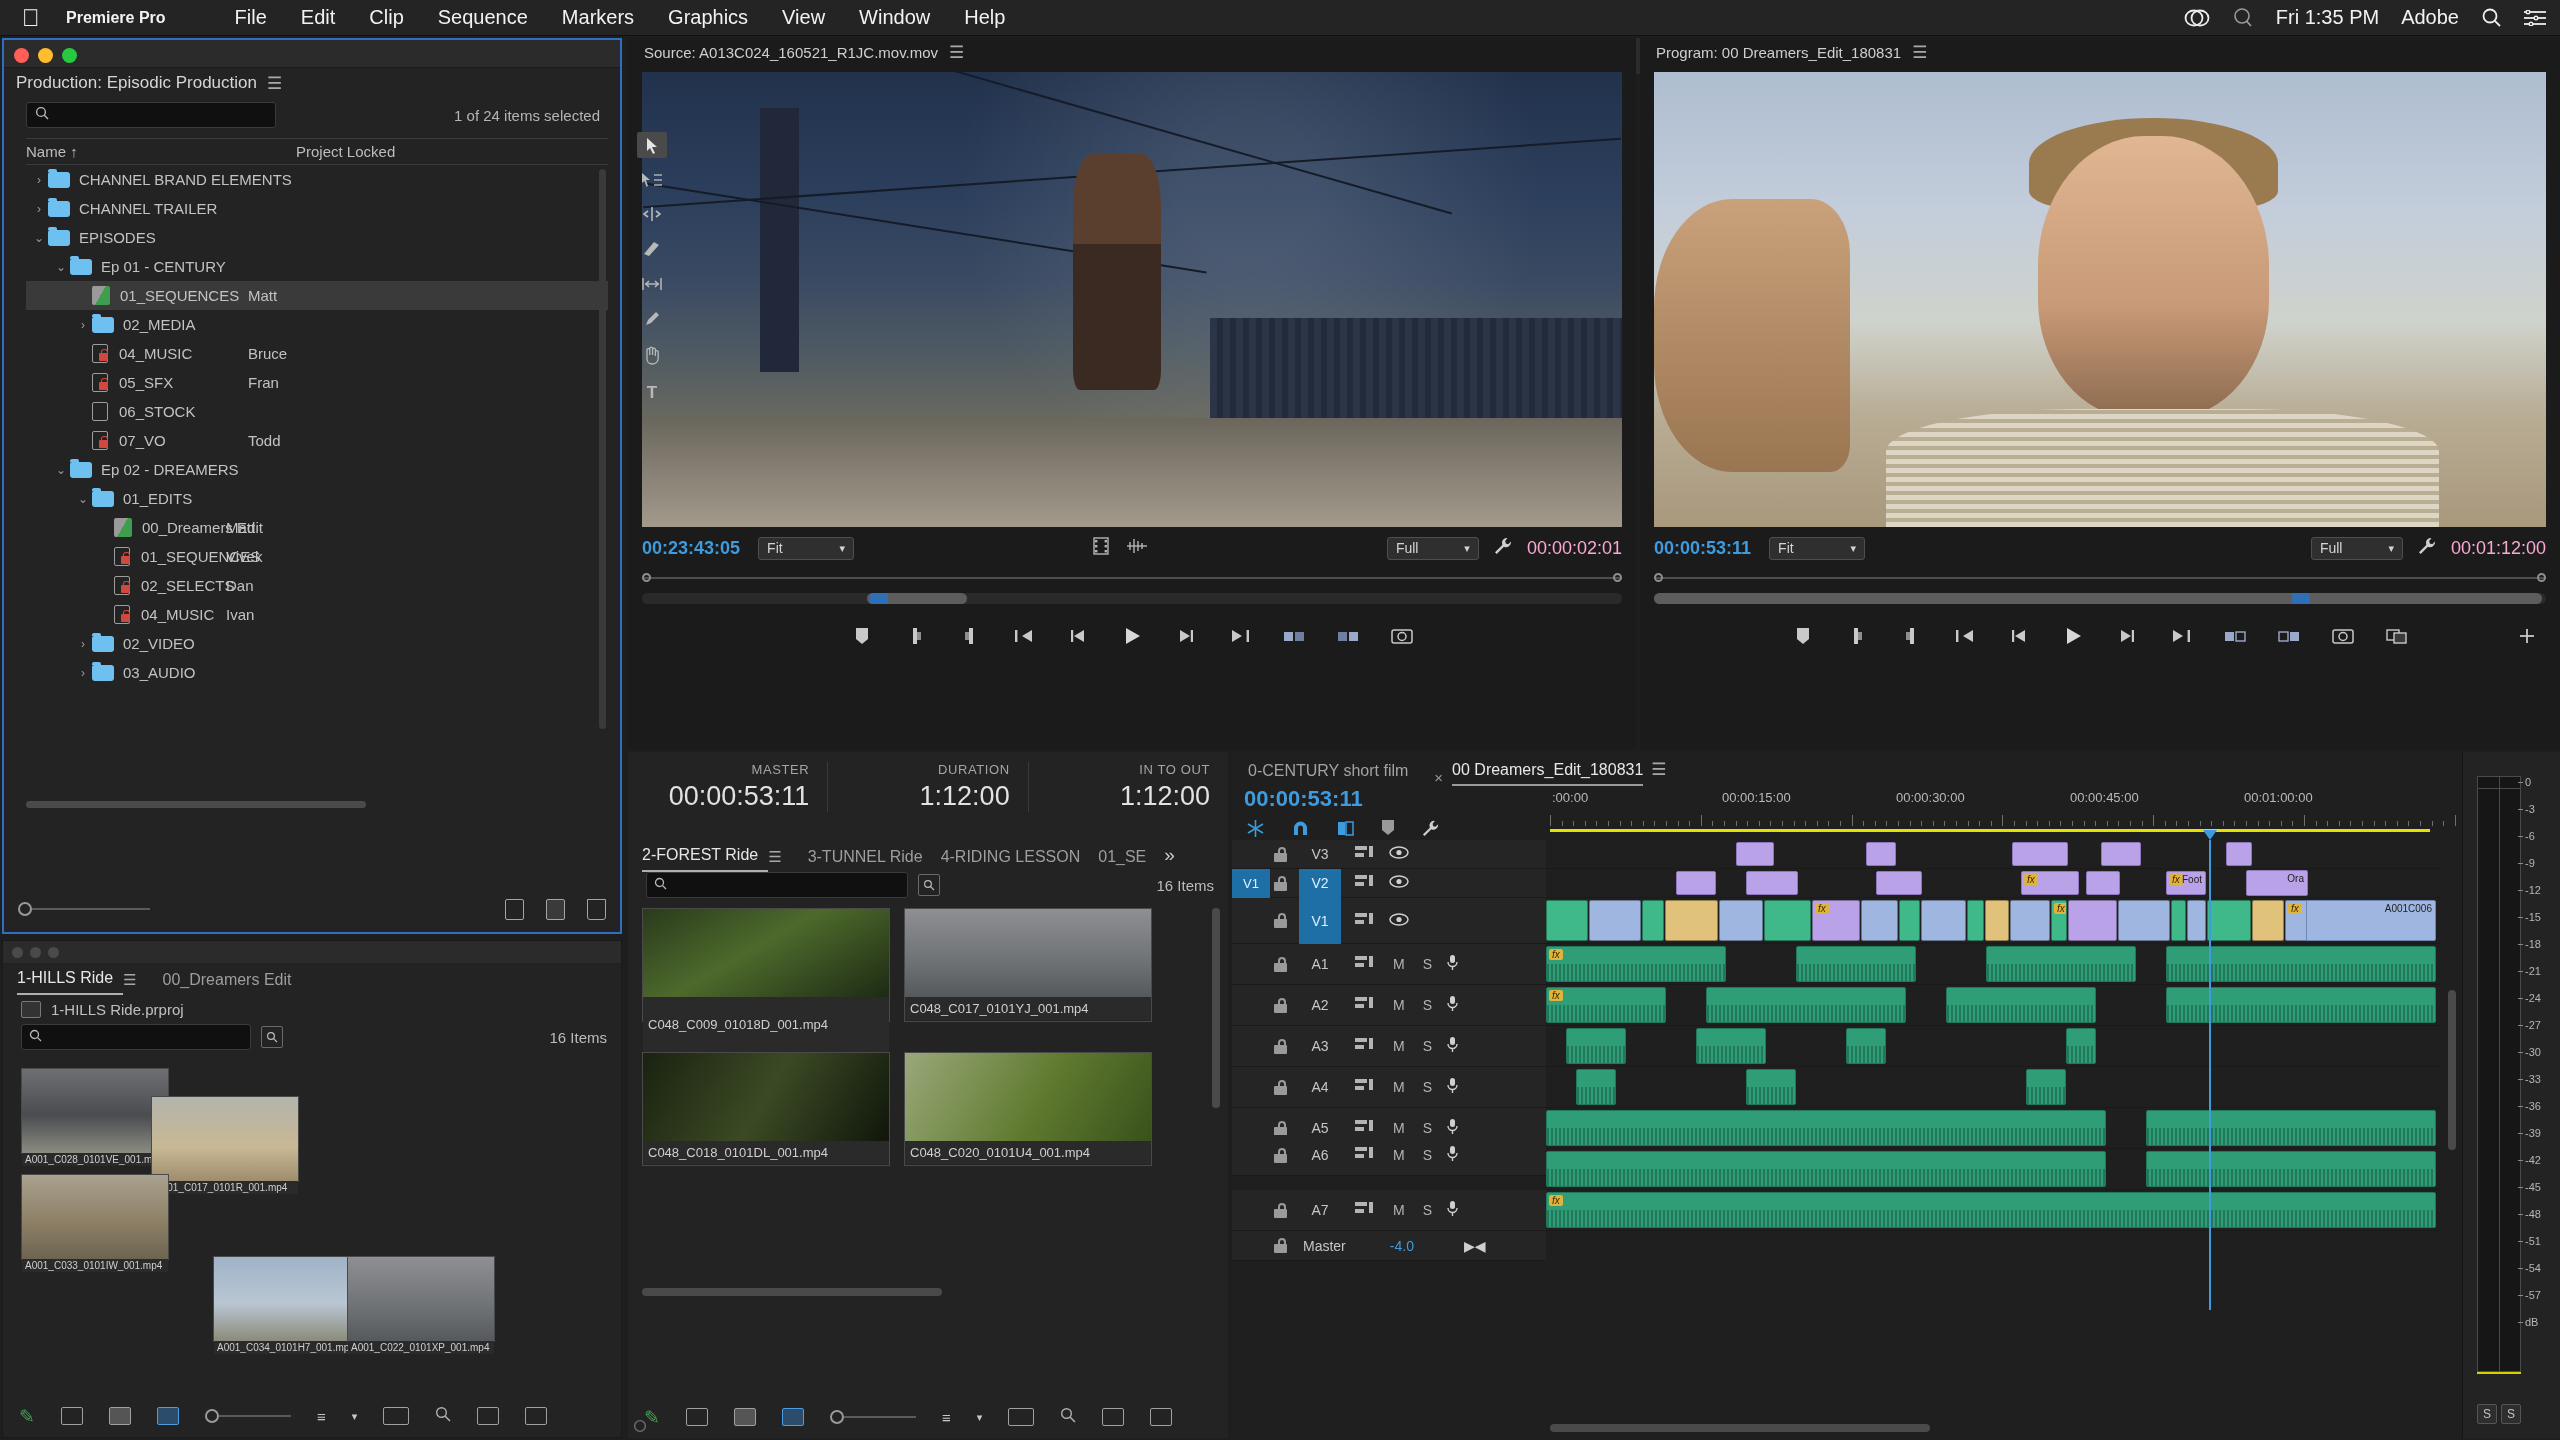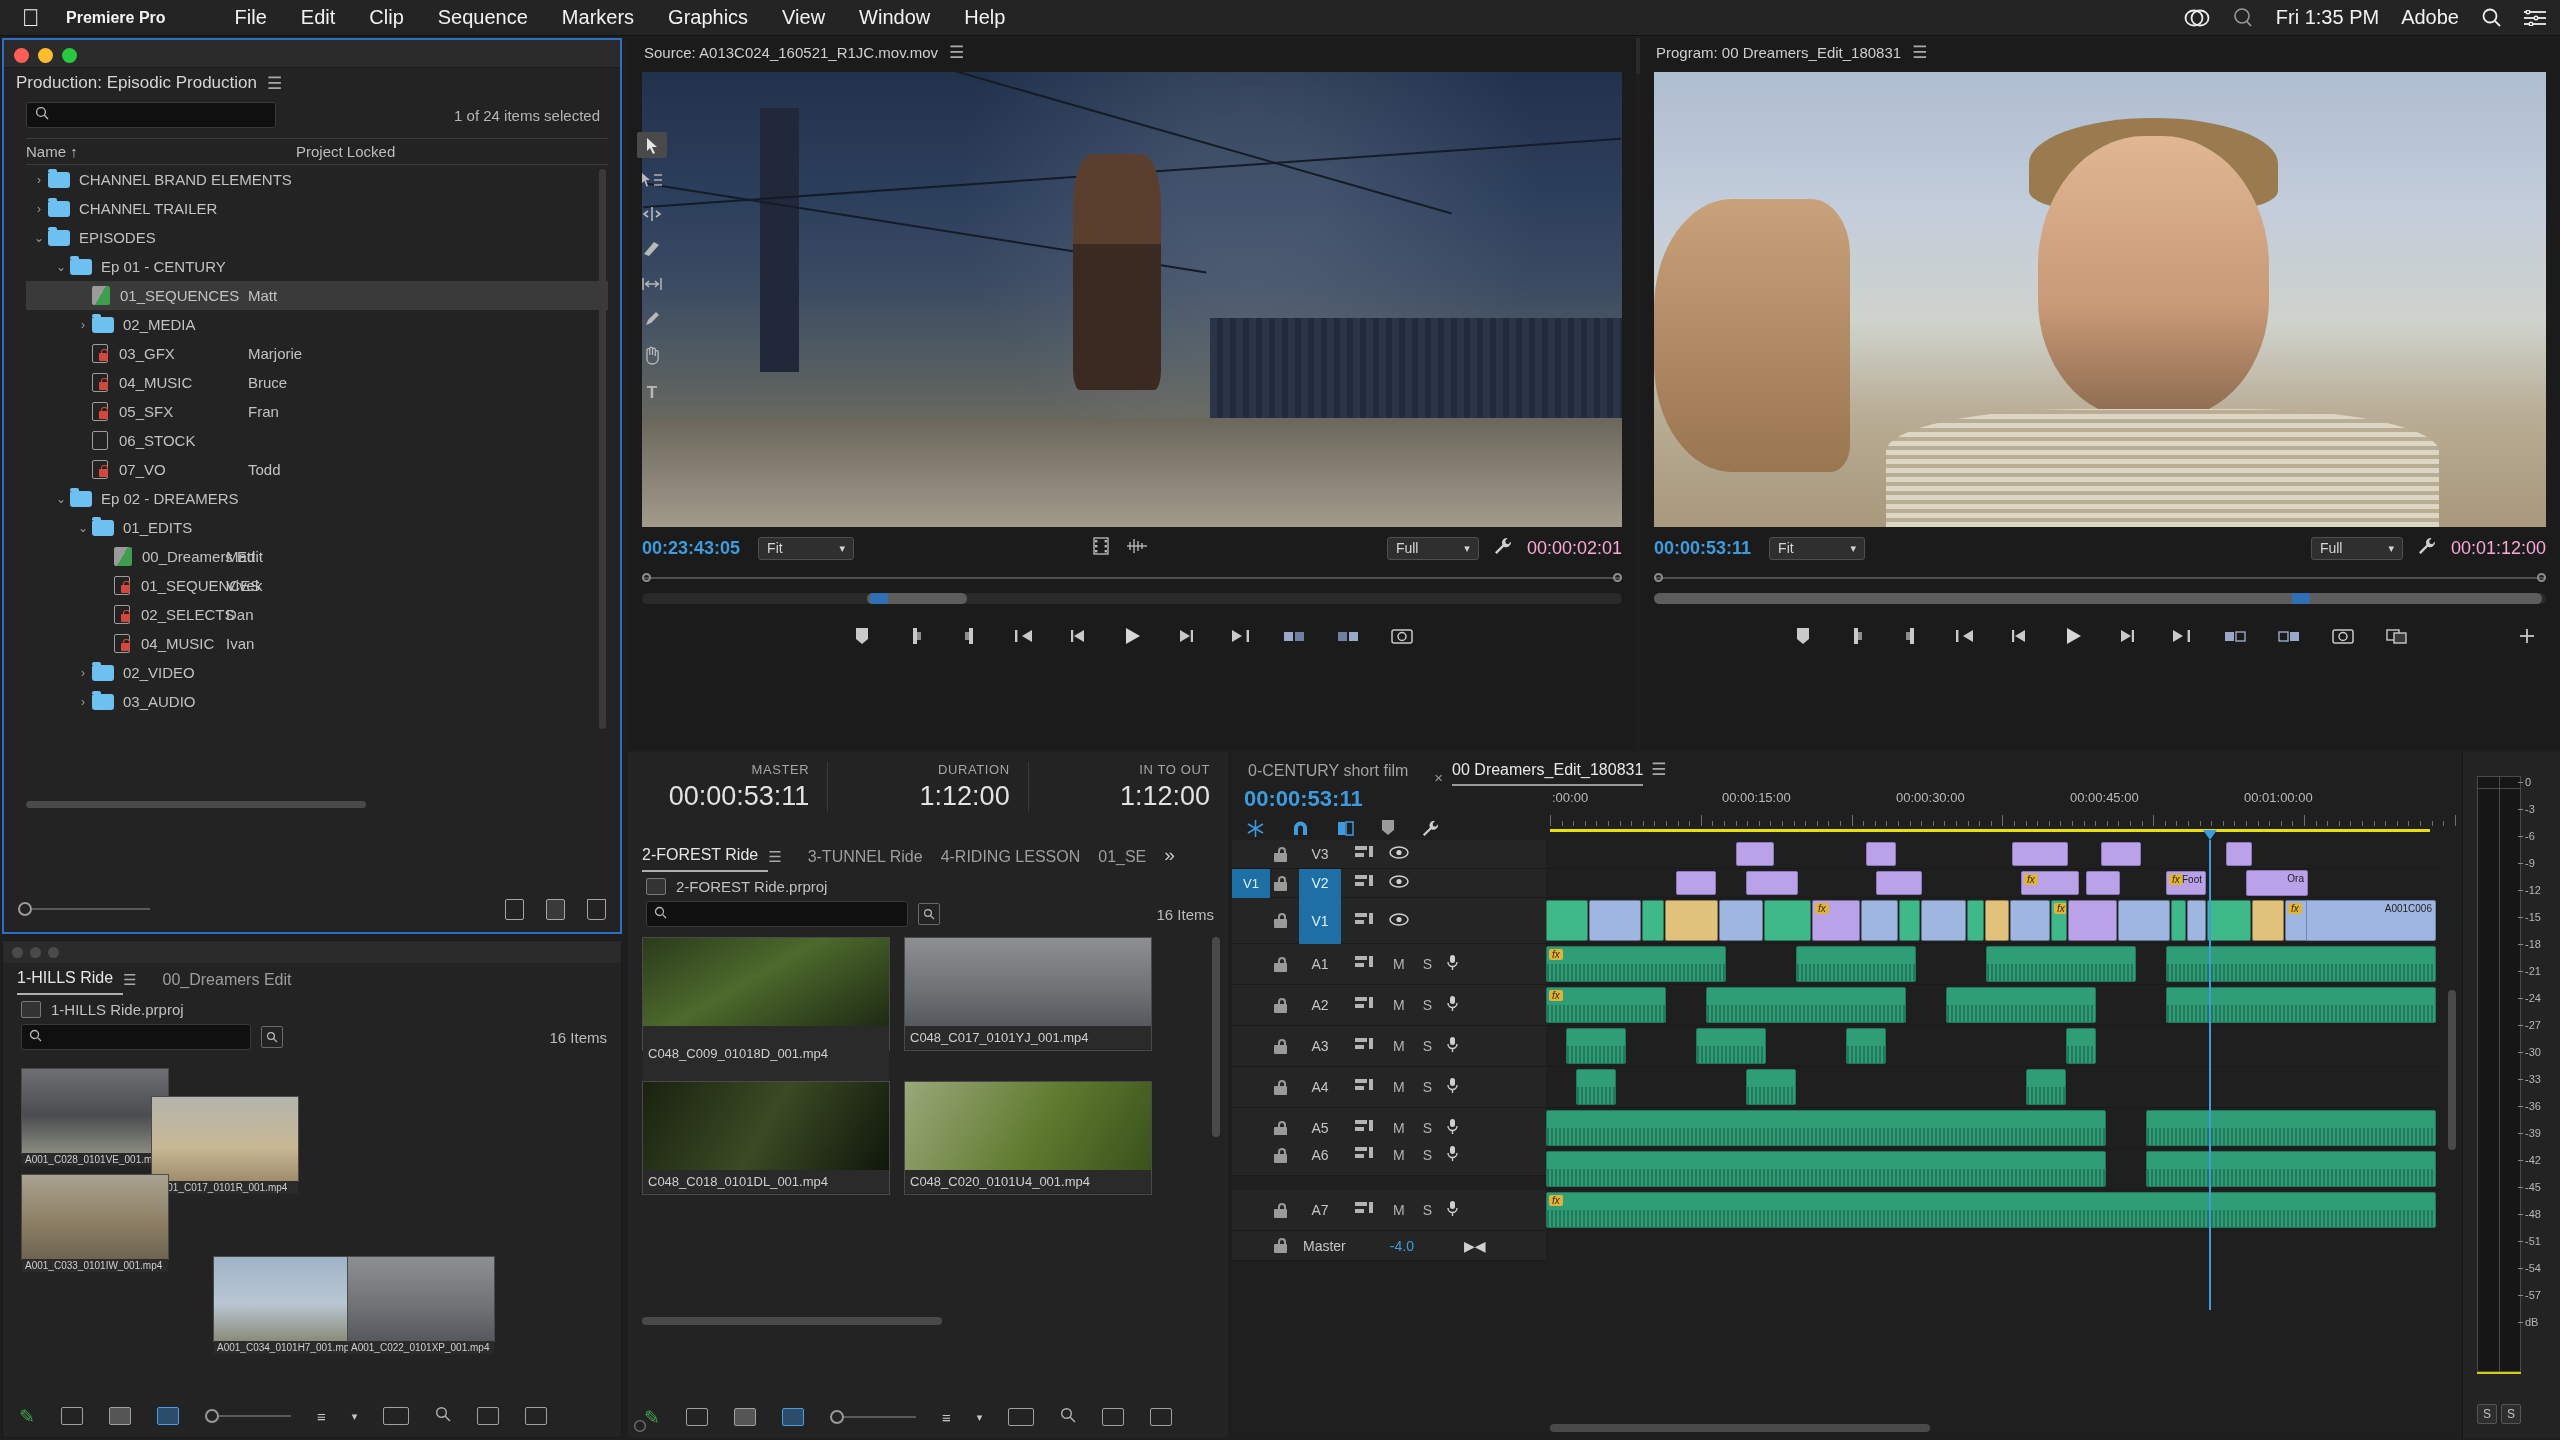--- a/index.html
+++ b/index.html
@@ -373,30 +373,20 @@
               <span class="ficon fold"></span>
               <span class="tname">02_MEDIA</span>
             </div>
           </div>
           <div class="trow">
             <div class="trow-inner" style="padding-left: 48px;">
               <span class="twist"></span>
               <span class="docicon">
                 <span class="lock"></span>
               </span>
-              <span class="tname">03_GFX</span>
-              <span class="tlocked" style="left: 222px;">Marjorie</span>
-            </div>
-          </div>
-          <div class="trow">
-            <div class="trow-inner" style="padding-left: 48px;">
-              <span class="twist"></span>
-              <span class="docicon">
-                <span class="lock"></span>
-              </span>
               <span class="tname">04_MUSIC</span>
               <span class="tlocked" style="left: 222px;">Bruce</span>
             </div>
           </div>
           <div class="trow">
             <div class="trow-inner" style="padding-left: 48px;">
               <span class="twist"></span>
               <span class="docicon">
                 <span class="lock"></span>
               </span>
@@ -867,24 +857,20 @@
         <div class="v">1:12:00</div>
       </div>
     </div>
     <div class="tabrow" style="padding-left:14px;">
       <span class="tabx active">2-FOREST Ride</span>
       <span class="hamburger" style="margin:0 26px 6px 0;font-size:15px;">☰</span>
       <span class="tabx">3-TUNNEL Ride</span>
       <span class="tabx">4-RIDING LESSON</span>
       <span class="tabx">01_SE</span>
       <span class="tabx" style="font-size:19px;color:#ccc;padding-right:0;">»</span>
-    </div>
-    <div class="pathrow">
-      <span class="backbtn"></span>
-      <span>2-FOREST Ride.prproj</span>
     </div>
     <div class="binsearchrow">
       <div class="binsearch" style="flex:0 0 262px;">
         <span>
           <svg width="13" height="13" viewBox="0 0 13 13">
               <circle cx="5.5" cy="5.5" r="4" fill="none" stroke="#b8b8b8" stroke-width="1.3"></circle>
               <line x1="8.6" y1="8.6" x2="12" y2="12" stroke="#b8b8b8" stroke-width="1.3"></line>
             </svg>
         </span>
         <input value="" placeholder="" style="">

